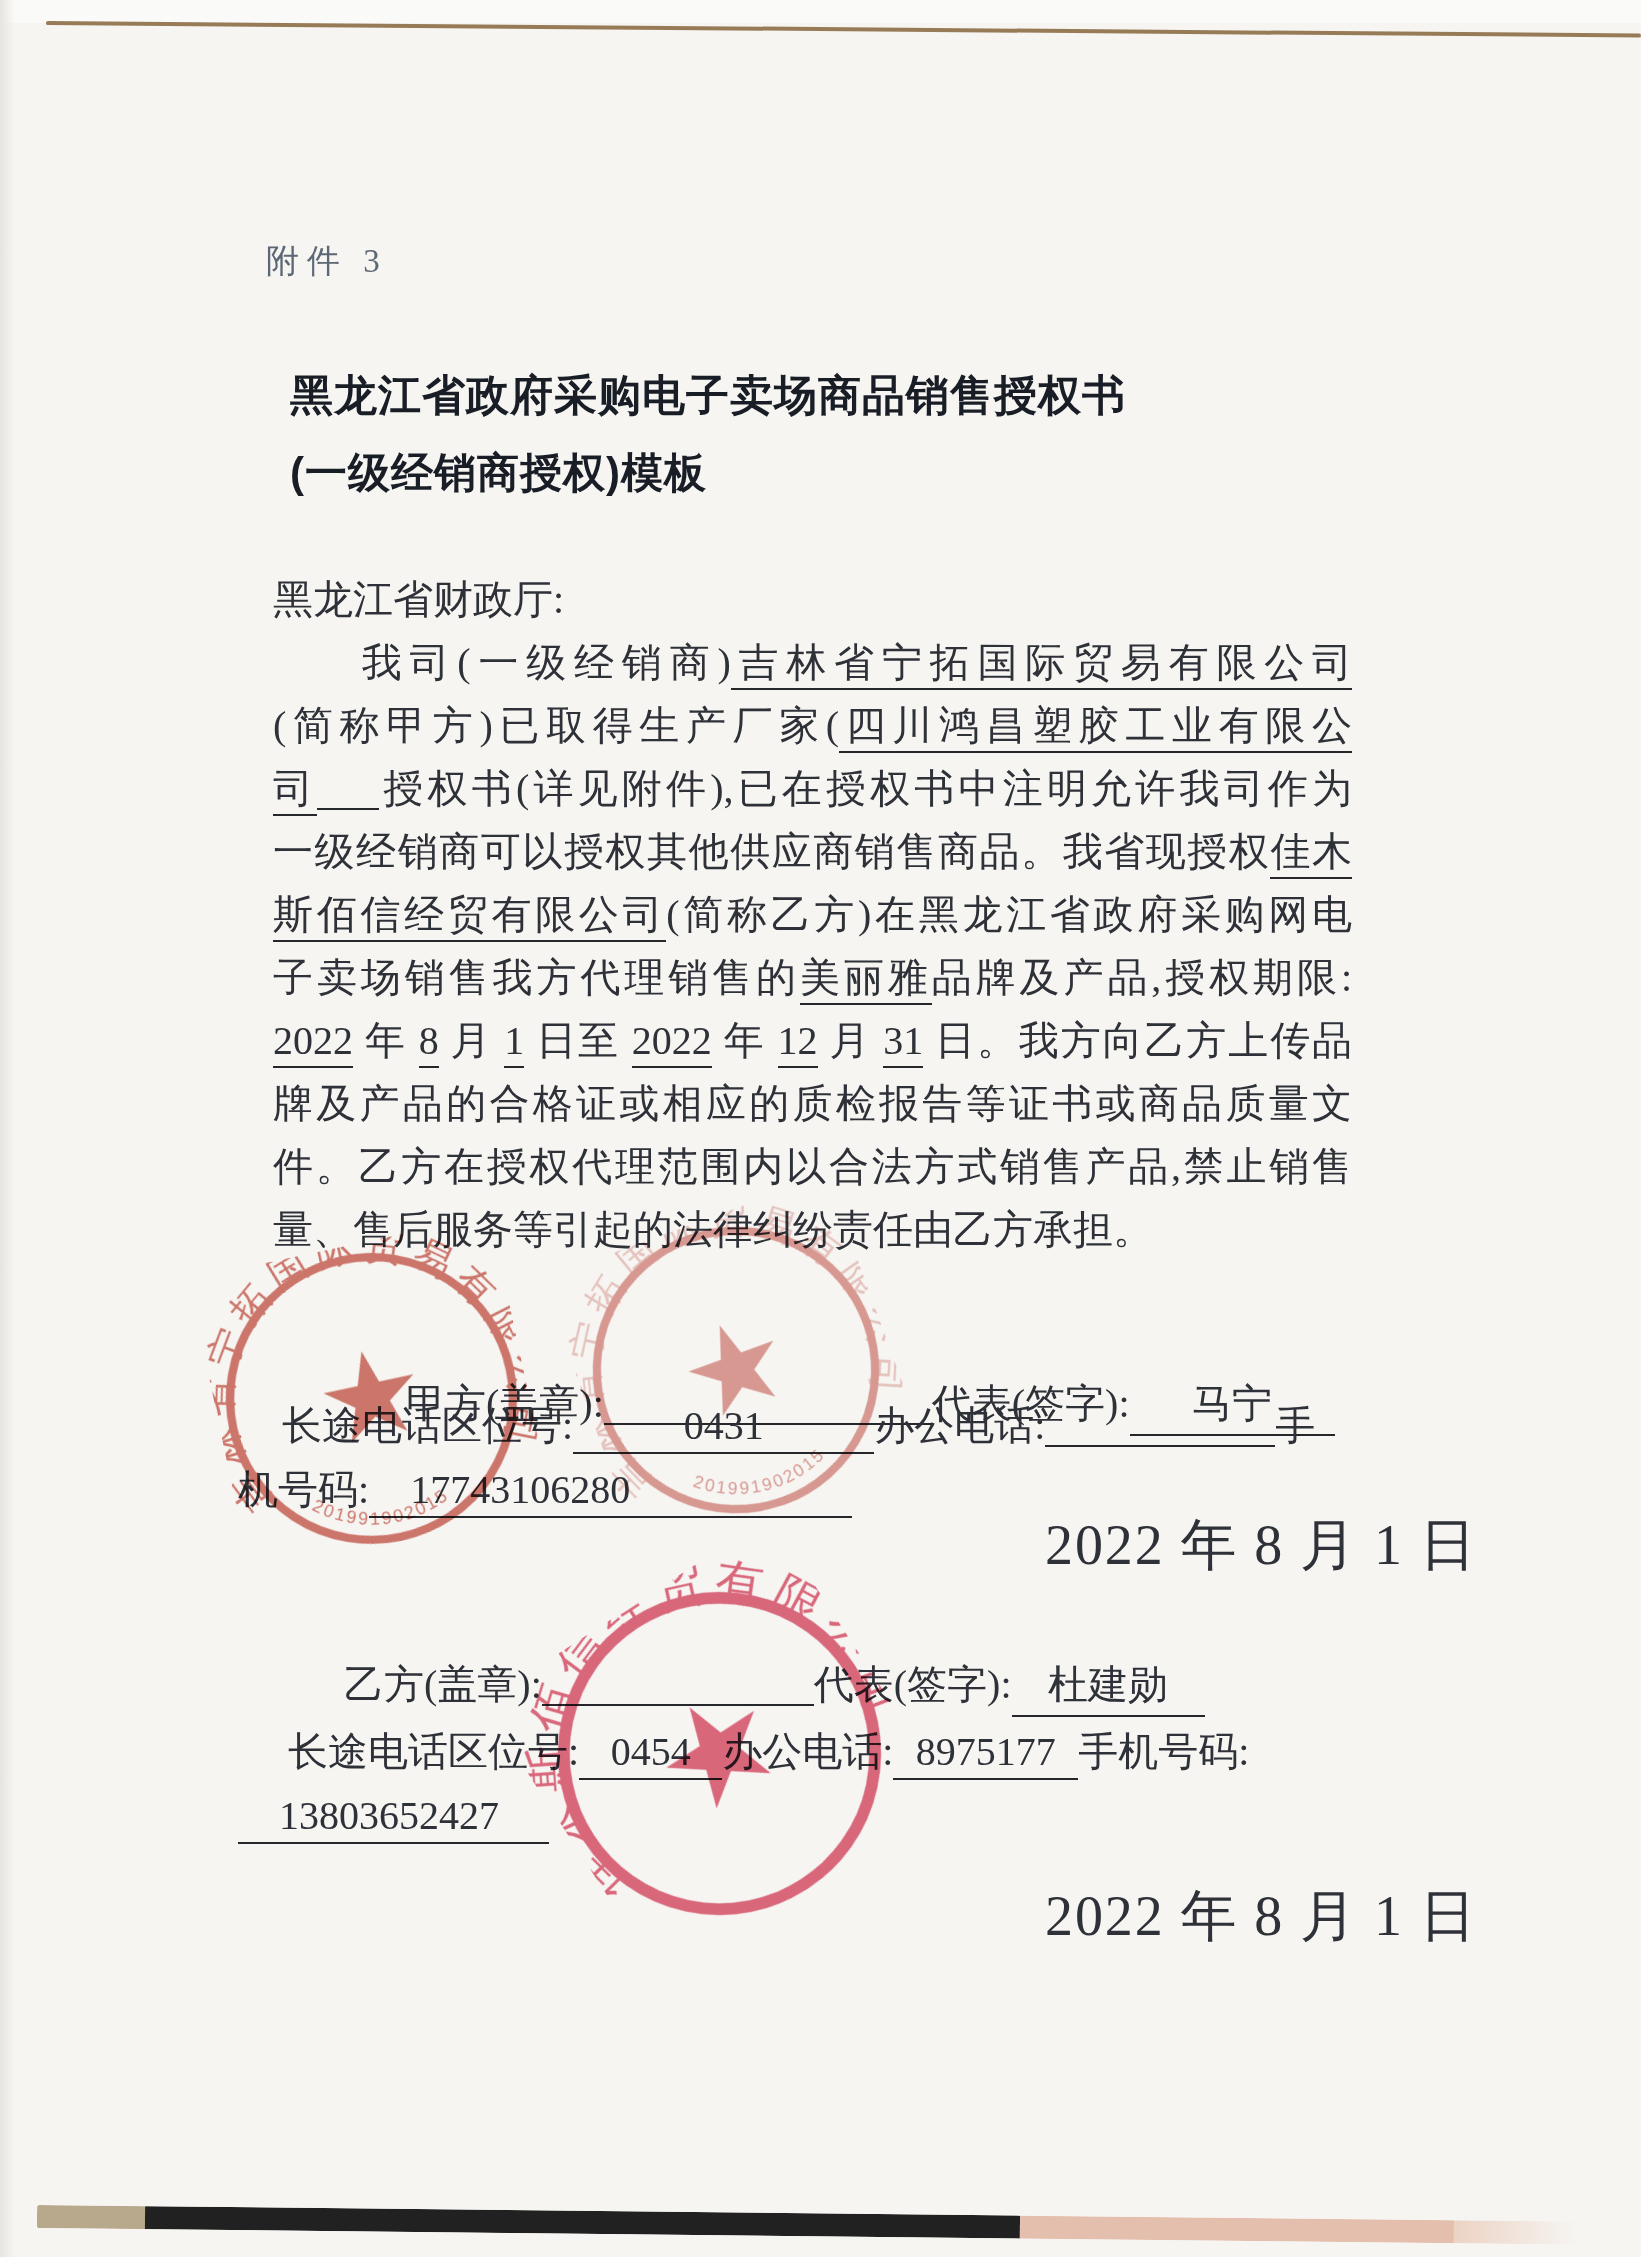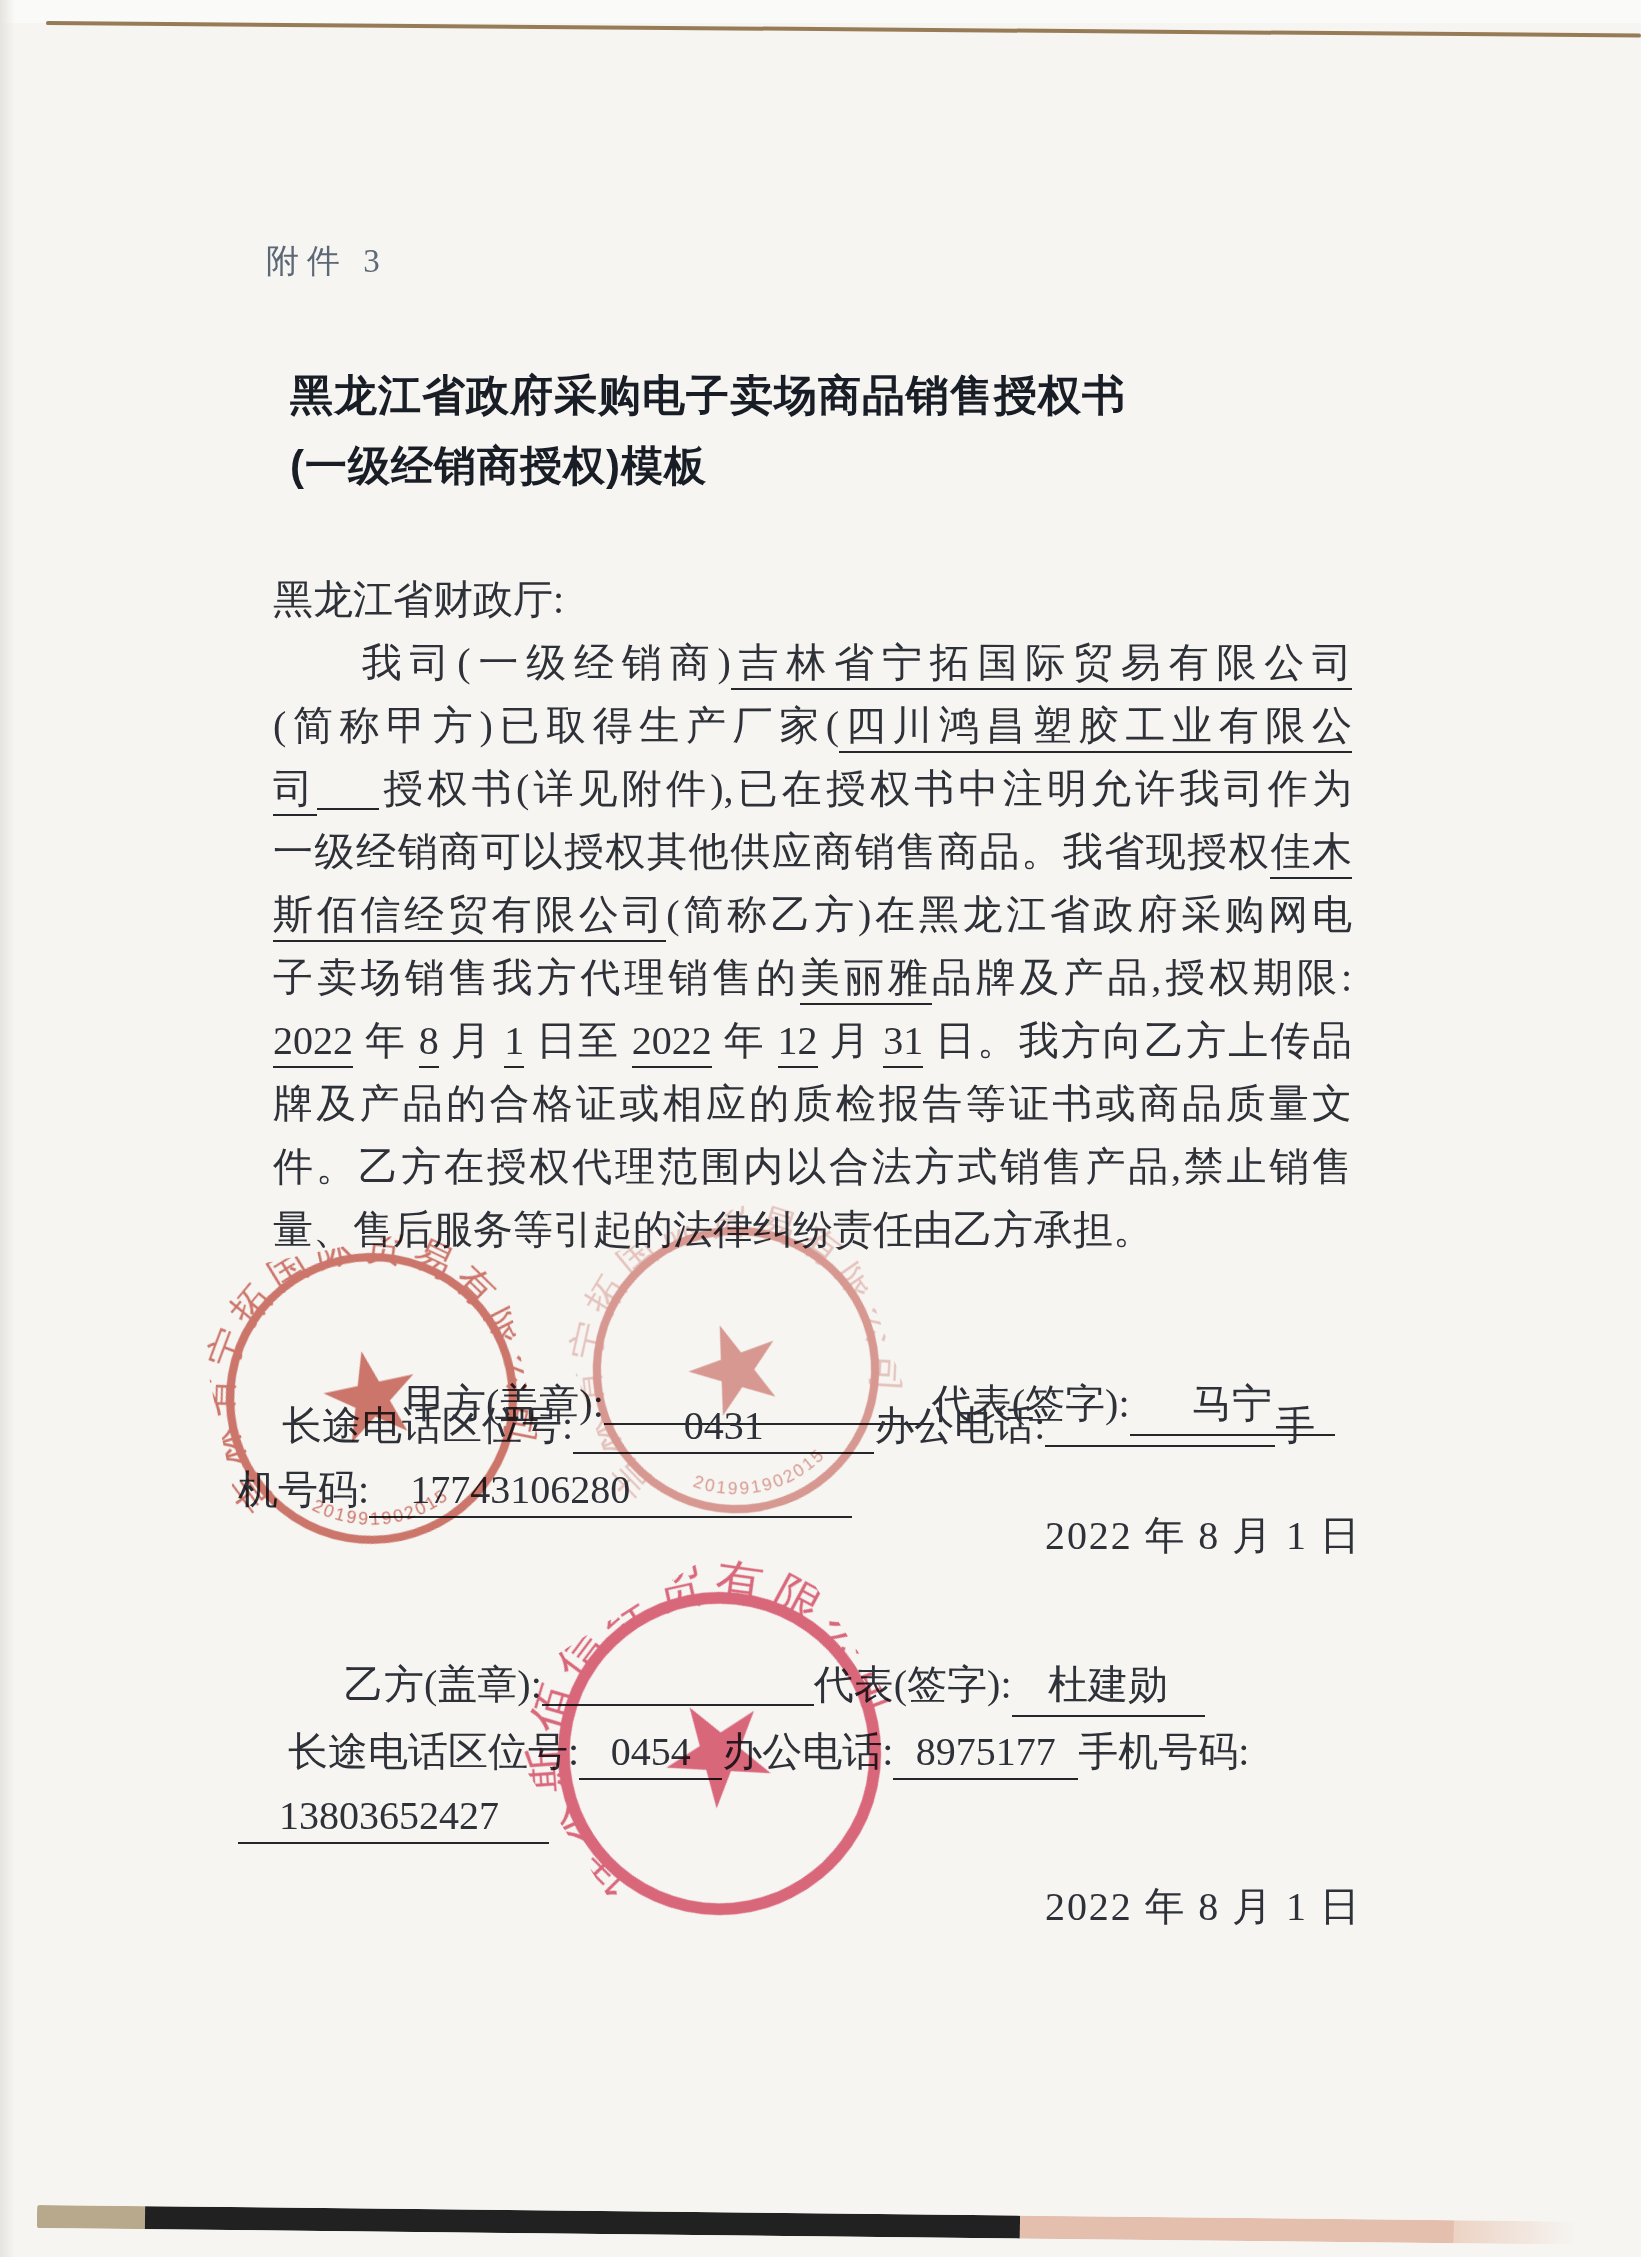--- a/index.html
+++ b/index.html
@@ -21,38 +21,38 @@
   .seg-tan{width:108px;background:#b9a98c;}
   .seg-black{width:875px;background:#212121;}
   .seg-pink{width:434px;background:#e5bfae;}
   .seg-fade{width:124px;background:linear-gradient(90deg,#ecd3c4,rgba(246,245,242,0));}
 
   
   .attach{position:absolute;left:266px;top:239px;font-size:33px;letter-spacing:7.7px;color:#5d6876;}
   .title-box{position:absolute;left:290px;top:367px;width:879px;
     font-family:"Liberation Sans","DejaVu Sans",sans-serif;font-weight:700;color:#191d26;}
   .title-box .t1{font-size:43px;letter-spacing:1px;}
-  .title-box .t2{font-size:42px;margin-top:13px;letter-spacing:1px;}
+  .title-box .t2{font-size:42px;margin-top:20px;letter-spacing:1px;}
 
   .para{position:absolute;left:273px;top:568px;width:1079px;font-size:40px;line-height:63px;}
   .body-line{white-space:nowrap;}
   .body-line.full{white-space:normal;text-align:justify;text-align-last:justify;}
   .indent{display:inline-block;width:81px;}
   .u{border-bottom:2.9px solid #26272b;padding-bottom:2.9px;}
   .blank{display:inline-block;vertical-align:-7.7px;height:1em;}
   .gap-u{width:62px;}
 
   .sig-row{position:absolute;font-size:40px;white-space:nowrap;}
   .name{display:inline-block;text-align:center;}
   .val{display:inline-block;text-align:center;}
   .val-left{display:inline-block;text-align:left;padding-left:41px;box-sizing:border-box;}
   .w340{width:328px;} .w210{width:205px;} .w310{width:301px;} .w240{width:230px;}
   .w500{width:483px;} .w280{width:272px;} .w200{width:193px;} .w150{width:143px;}
   .w190{width:185px;} .w320{width:311px;}
-  .date-row{position:absolute;font-size:40px;letter-spacing:1.9px;}
+  .date-row{position:absolute;font-size:56px;letter-spacing:1.9px;}
 
   
   .stamp{position:absolute;mix-blend-mode:multiply;filter:blur(0.4px);}
   .stamp .ring{fill:none;stroke-width:7px;}
   .stamp text{font-family:"Liberation Sans","DejaVu Sans",sans-serif;}
   .stamp-a{left:217px;top:1244px;}
   .stamp-b{left:584px;top:1218px;}
   .stamp-c{left:548px;top:1582px;}
   .stamp-a svg,.stamp-b svg,.stamp-c svg{display:block;}
 </style>

